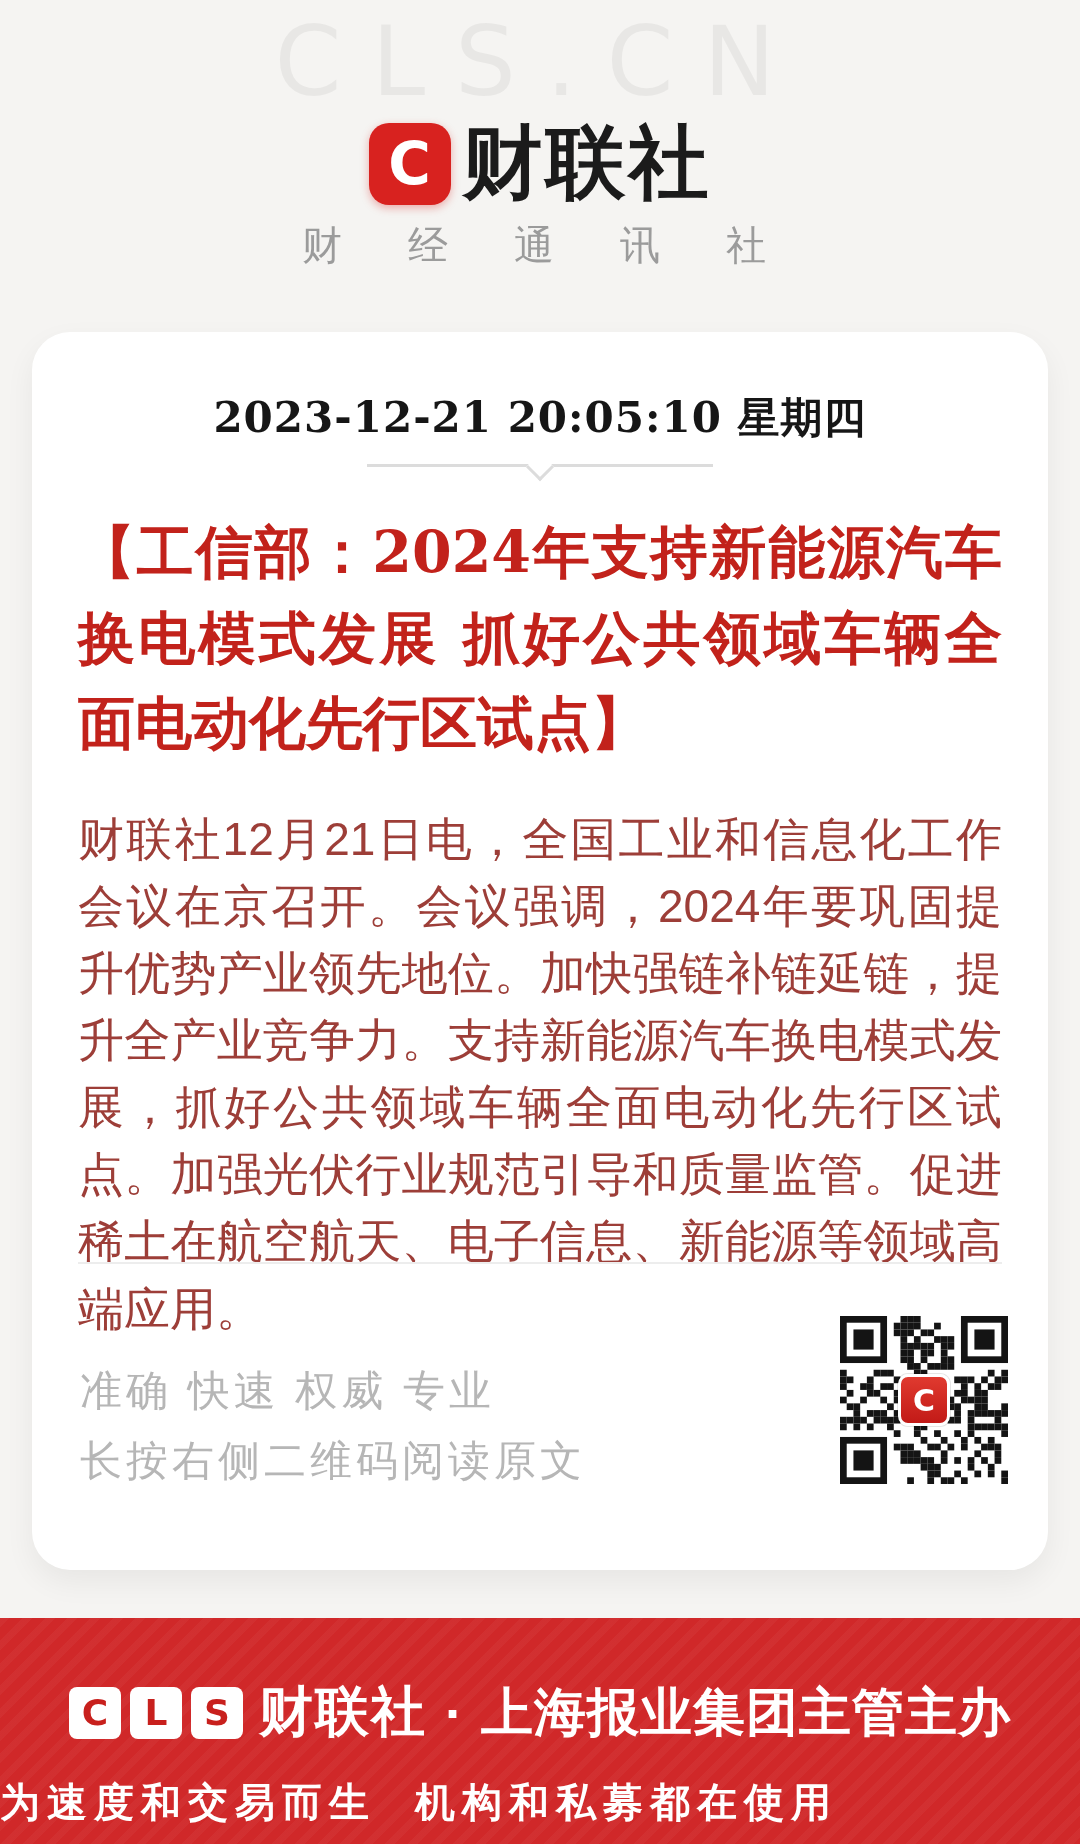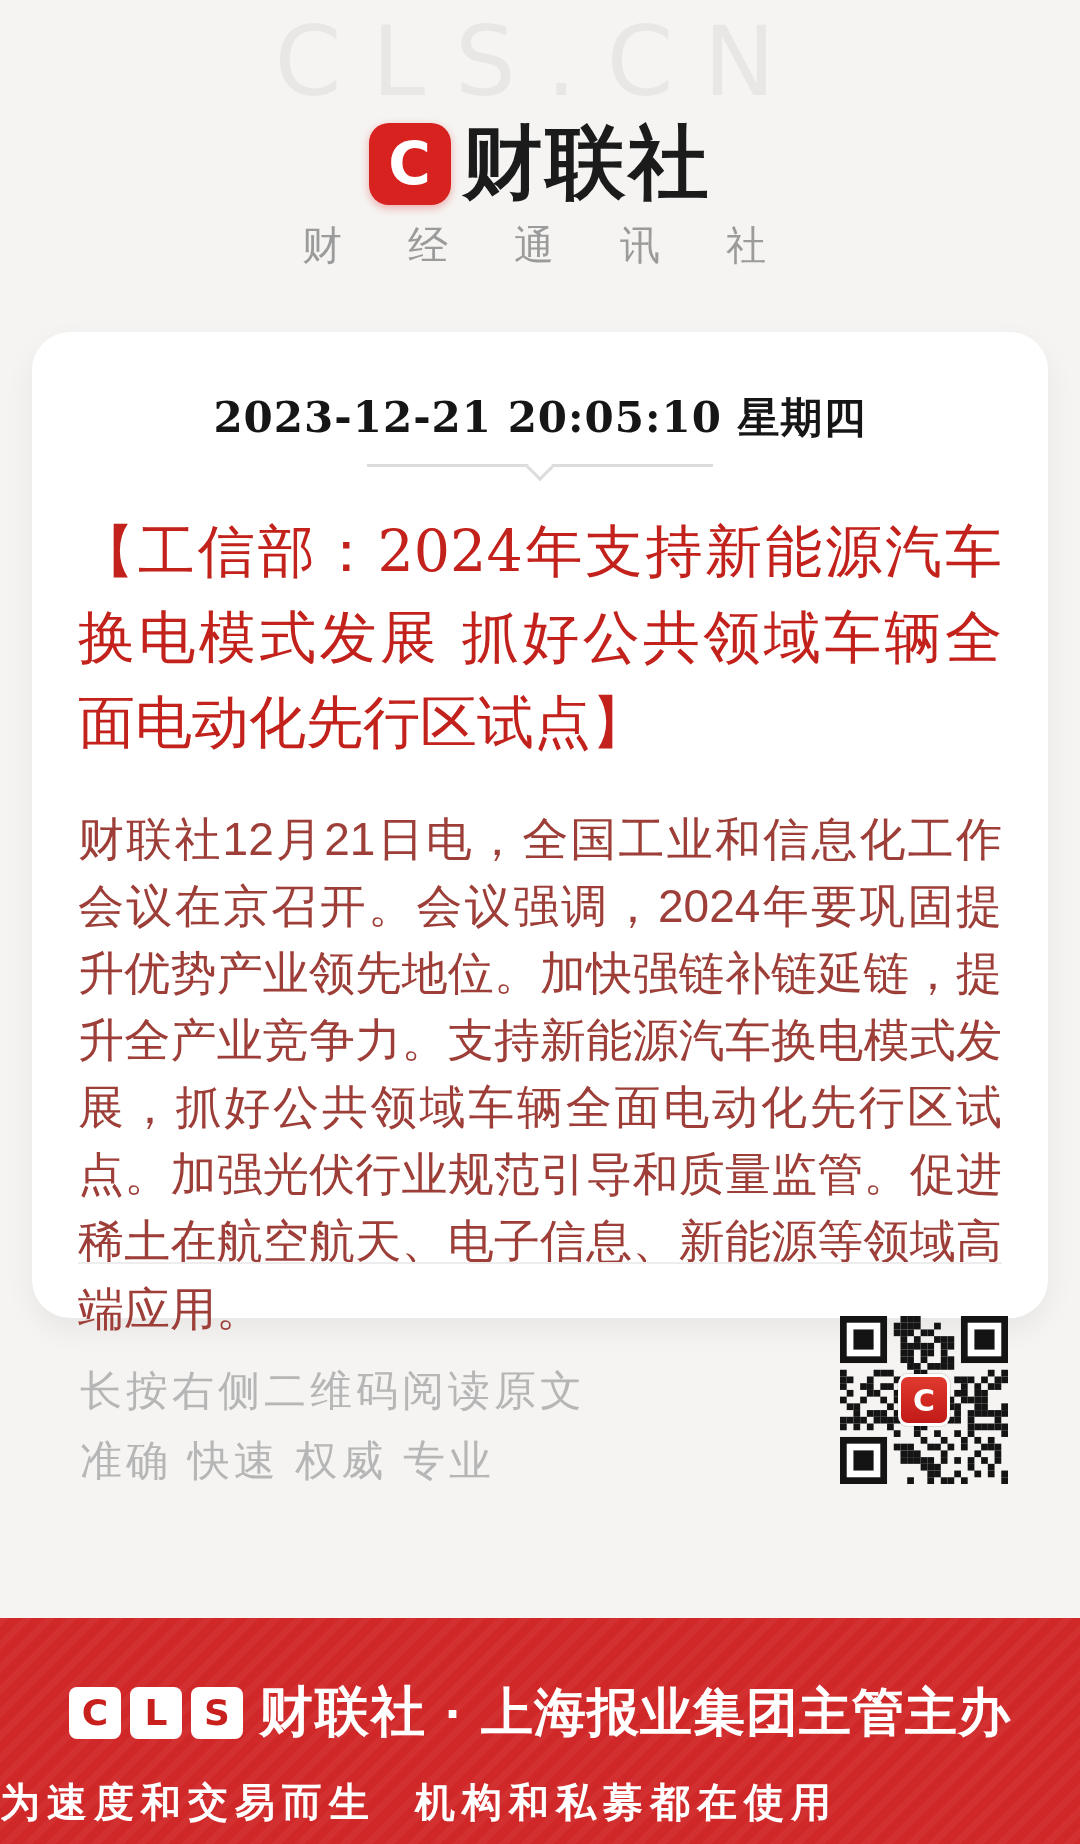--- a/index.html
+++ b/index.html
@@ -41,21 +41,21 @@
   }
   .logo-sub{
     position:absolute;top:218px;left:0;right:12px;
     text-align:center;
     font-size:40px;color:#9b9b9b;font-weight:500;
     letter-spacing:66px;text-indent:66px;
   }
   
   .card{
     position:absolute;left:32px;top:332px;
-    width:1016px;height:986px;
+    width:1016px;height:1238px;
     background:#ffffff;border-radius:38px;
     box-shadow:0 12px 30px rgba(0,0,0,.06);
     box-sizing:border-box;
     padding:58px 46px 0 46px;
   }
   .date-line{
     text-align:center;
     font-family:"DejaVu Serif","Liberation Serif",serif;
     font-weight:bold;font-size:42px;color:#161616;
     letter-spacing:1px;
@@ -69,21 +69,21 @@
   .date-divider .chev{
     position:absolute;left:50%;top:-10px;
     width:17px;height:17px;background:#ffffff;
     transform:translateX(-50%) rotate(45deg);
     border-right:3px solid #dcdcdc;
     border-bottom:3px solid #dcdcdc;
   }
   .headline{
     margin-top:42px;
     font-family:"DejaVu Serif","Liberation Serif",serif;
-    font-weight:normal;
+    font-weight:bold;
     font-size:57px;line-height:1.5;
     color:#c2221b;
     text-align:justify;
   }
   .body-text{
     margin-top:40px;
     font-size:46px;line-height:1.46;
     font-weight:500;
     color:#9d3e38;
     text-align:justify;
@@ -162,22 +162,22 @@
         <span class="chev"></span>
       </div>
 
     <div class="headline">【工信部：2024年支持新能源汽车换电模式发展 抓好公共领域车辆全面电动化先行区试点】</div>
 
     <div class="body-text">财联社12月21日电，全国工业和信息化工作会议在京召开。会议强调，2024年要巩固提升优势产业领先地位。加快强链补链延链，提升全产业竞争力。支持新能源汽车换电模式发展，抓好公共领域车辆全面电动化先行区试点。加强光伏行业规范引导和质量监管。促进稀土在航空航天、电子信息、新能源等领域高端应用。</div>
 
     <div class="card-divider"></div>
 
     <div class="card-footer-text">
+      <div>准确 快速 权威 专业</div>
       <div>长按右侧二维码阅读原文</div>
-      <div>准确 快速 权威 专业</div>
     </div>
 
     <div class="qr-wrap">
       <svg viewBox="0 0 175 175" xmlns="http://www.w3.org/2000/svg">
         <g fill="#141414" id="qr-pattern">
             <rect x="63" y="0" width="7" height="7"></rect>
             <rect x="70" y="0" width="7" height="7"></rect>
             <rect x="77" y="0" width="7" height="7"></rect>
             <rect x="56" y="7" width="7" height="7"></rect>
             <rect x="63" y="7" width="7" height="7"></rect>

